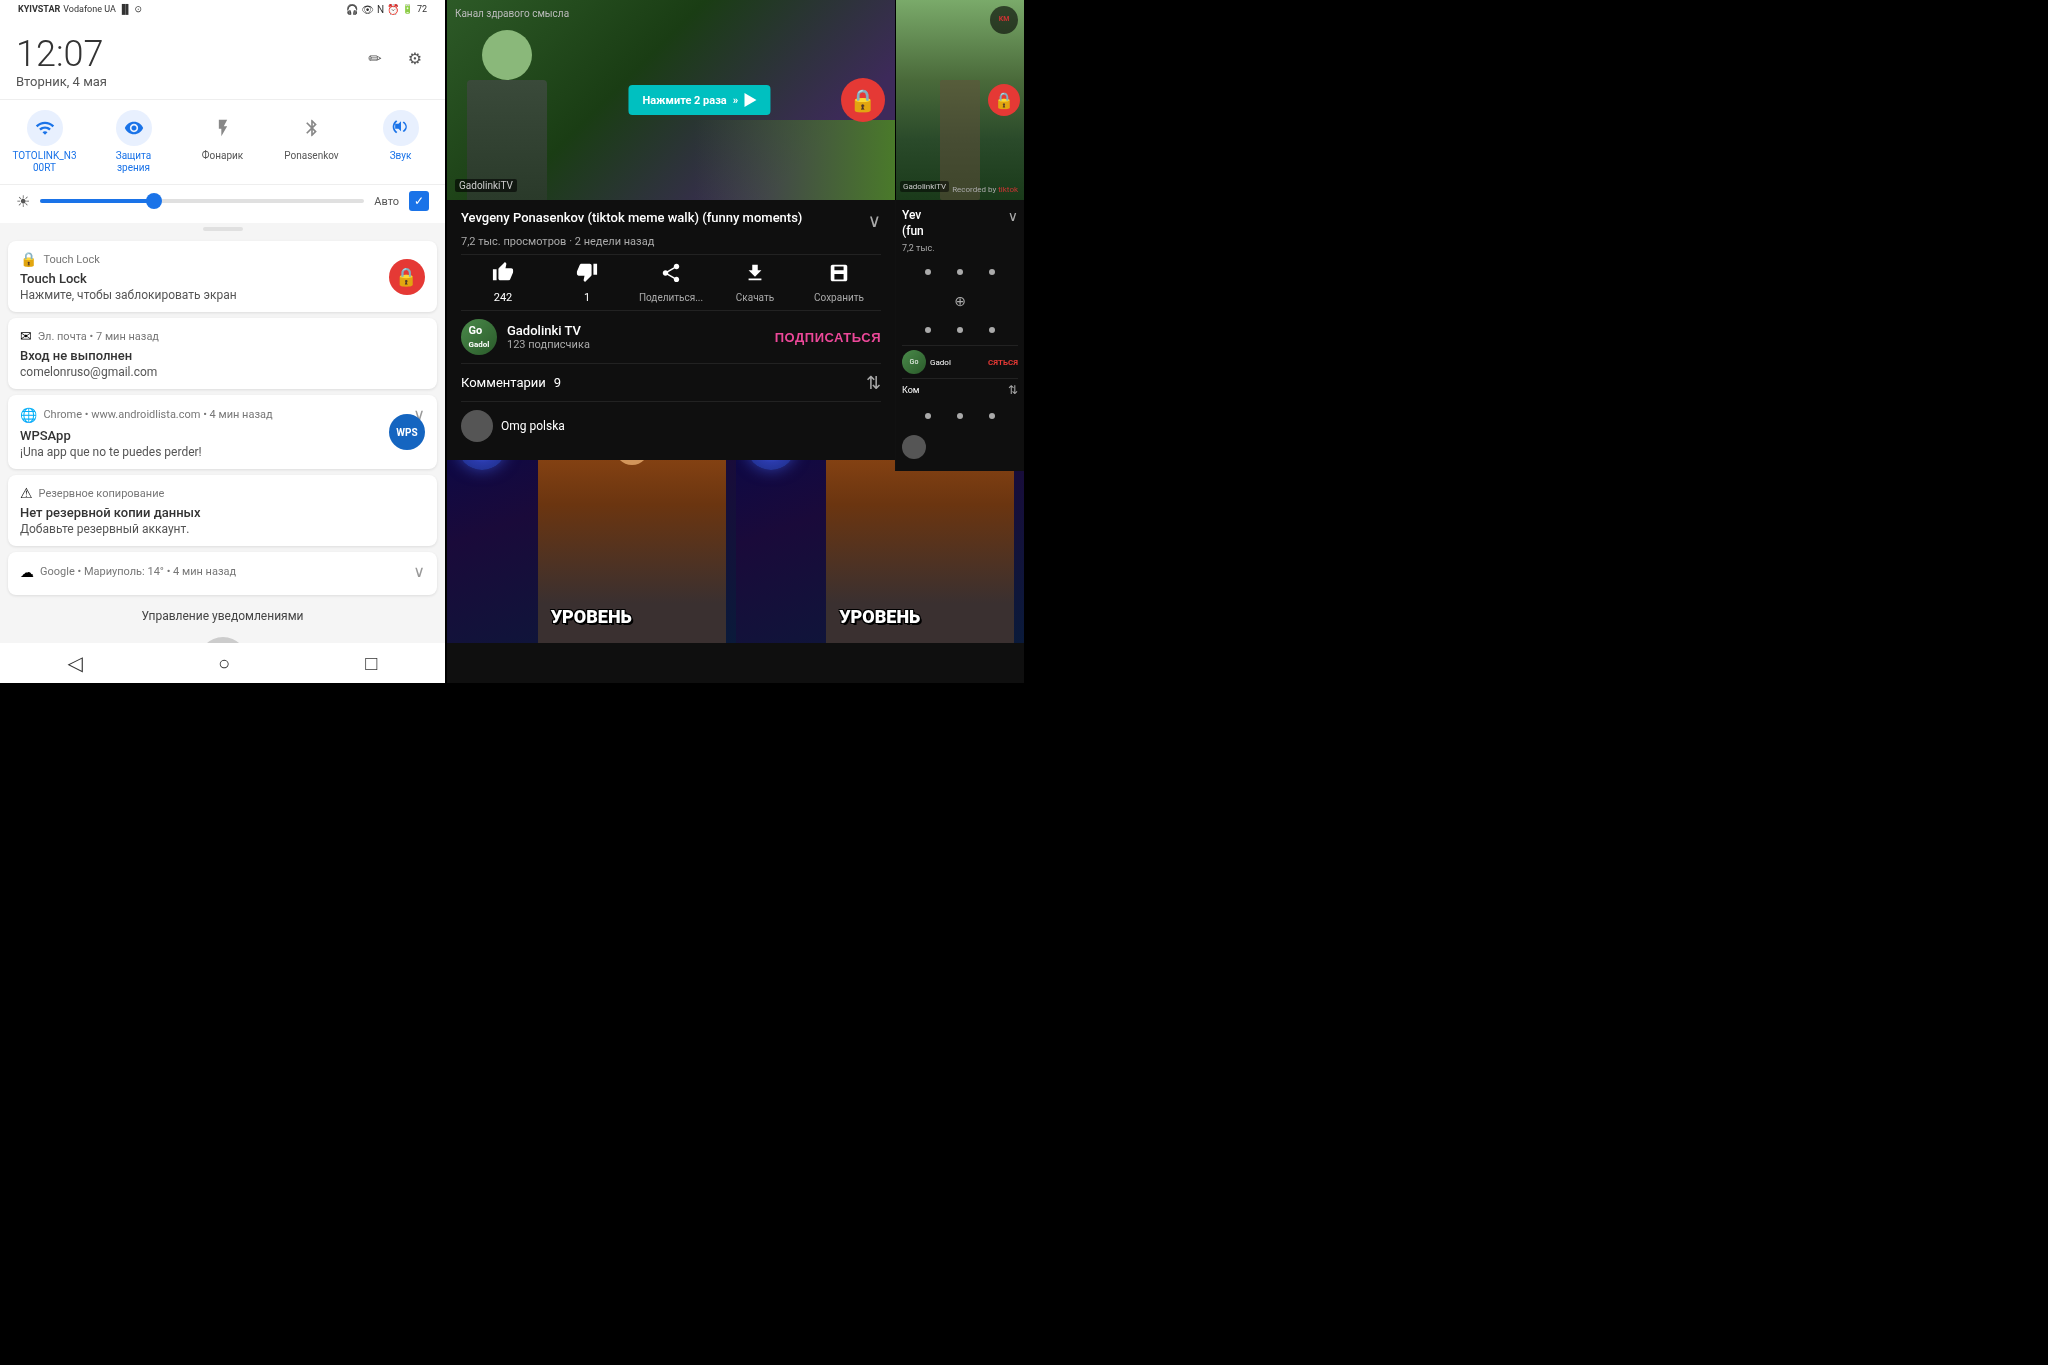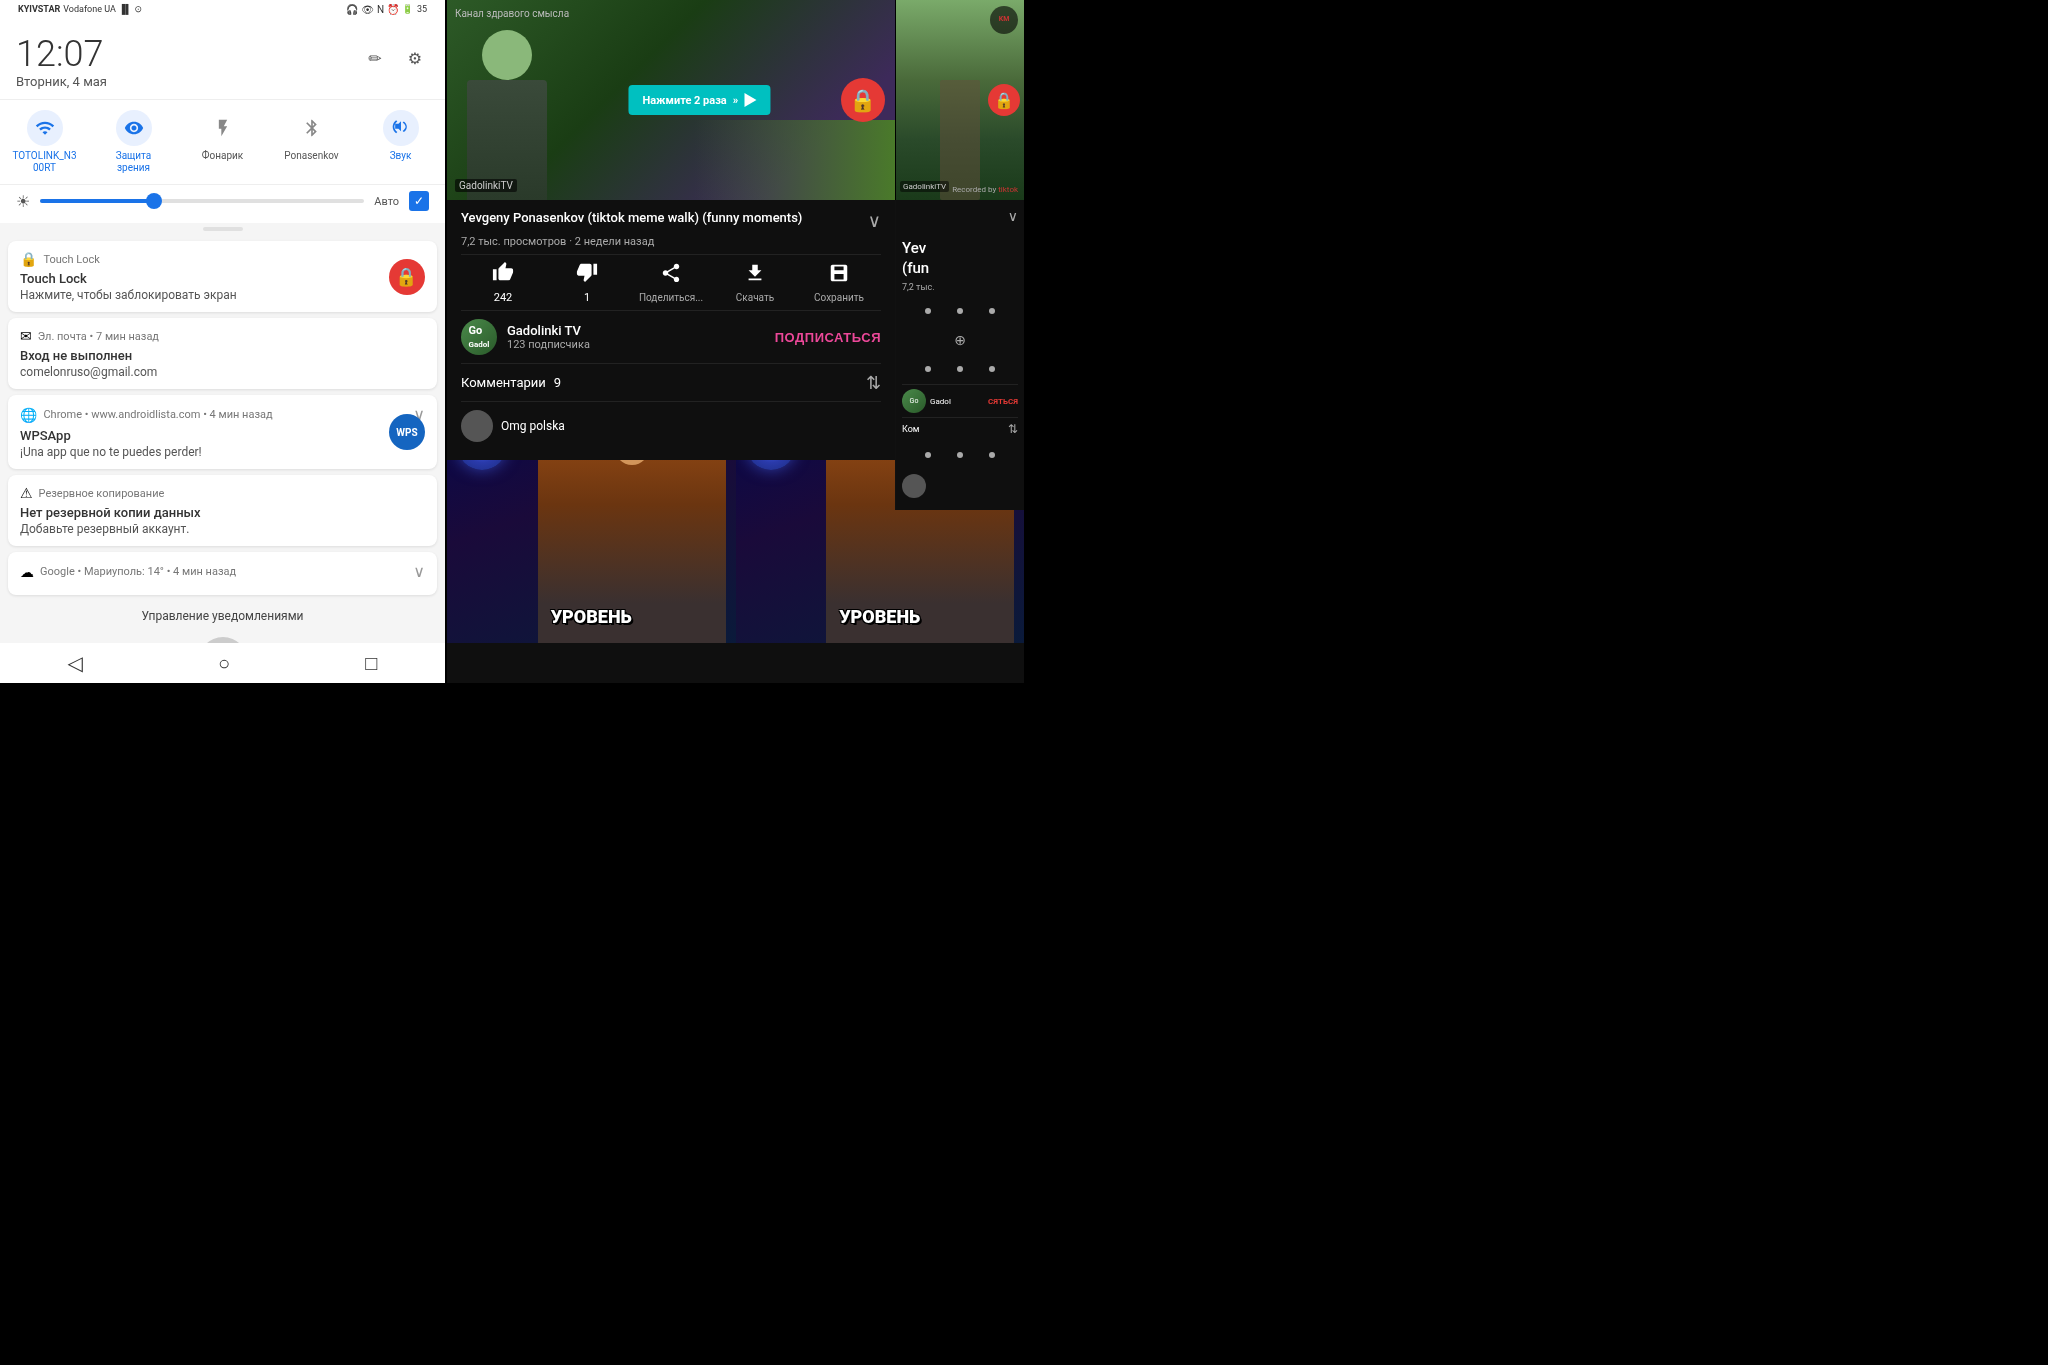--- a/index.html
+++ b/index.html
@@ -534,21 +534,21 @@
     <span style="font-size:9px;">Vodafone UA</span>
     <span style="font-size:9px;">▐▌</span>
     <span>⊙</span>
   </div>
   <div class="status-right">
     <span style="font-size:10px;">🎧</span>
     <span style="font-size:10px;">👁</span>
     <span style="font-size:10px;">N</span>
     <span style="font-size:10px;">⏰</span>
     <span style="font-size:9px;">🔋</span>
-    <span style="font-size:9px;">35</span>
+    <span style="font-size:9px;">72</span>
   </div>
 </div>
 
 <div class="notification-panel">
 
   <div class="time-area" style="margin-top:18px;">
     <div class="time-display">
       <div class="time-text">12:07</div>
       <div class="date-text">Вторник, 4 мая</div>
     </div>
@@ -805,21 +805,21 @@
 
   <div class="comment-preview">
     <div class="comment-avatar"></div>
     <div class="comment-text">Omg polska</div>
   </div>
 </div>
 
 <div class="yt-mini-panel">
 
   <div style="display:flex;align-items:flex-start;justify-content:space-between;margin-bottom:4px;">
-    <div style="font-size:15px;color:#fff;font-weight:500;line-height:1.3;margin-top:31px;">Yev<br>(fun</div>
+    <div style="font-size:12px;color:#fff;font-weight:500;line-height:1.3;">Yev<br>(fun</div>
     <span style="color:#aaa;font-size:14px;">∨</span>
   </div>
   <div style="font-size:9px;color:#aaa;margin-bottom:4px;">7,2 тыс.</div>
 
   <div class="dots-row">
     <div class="dot"></div>
     <div class="dot"></div>
     <div class="dot"></div>
   </div>
   <div style="display:flex;align-items:center;justify-content:center;padding:6px;">

